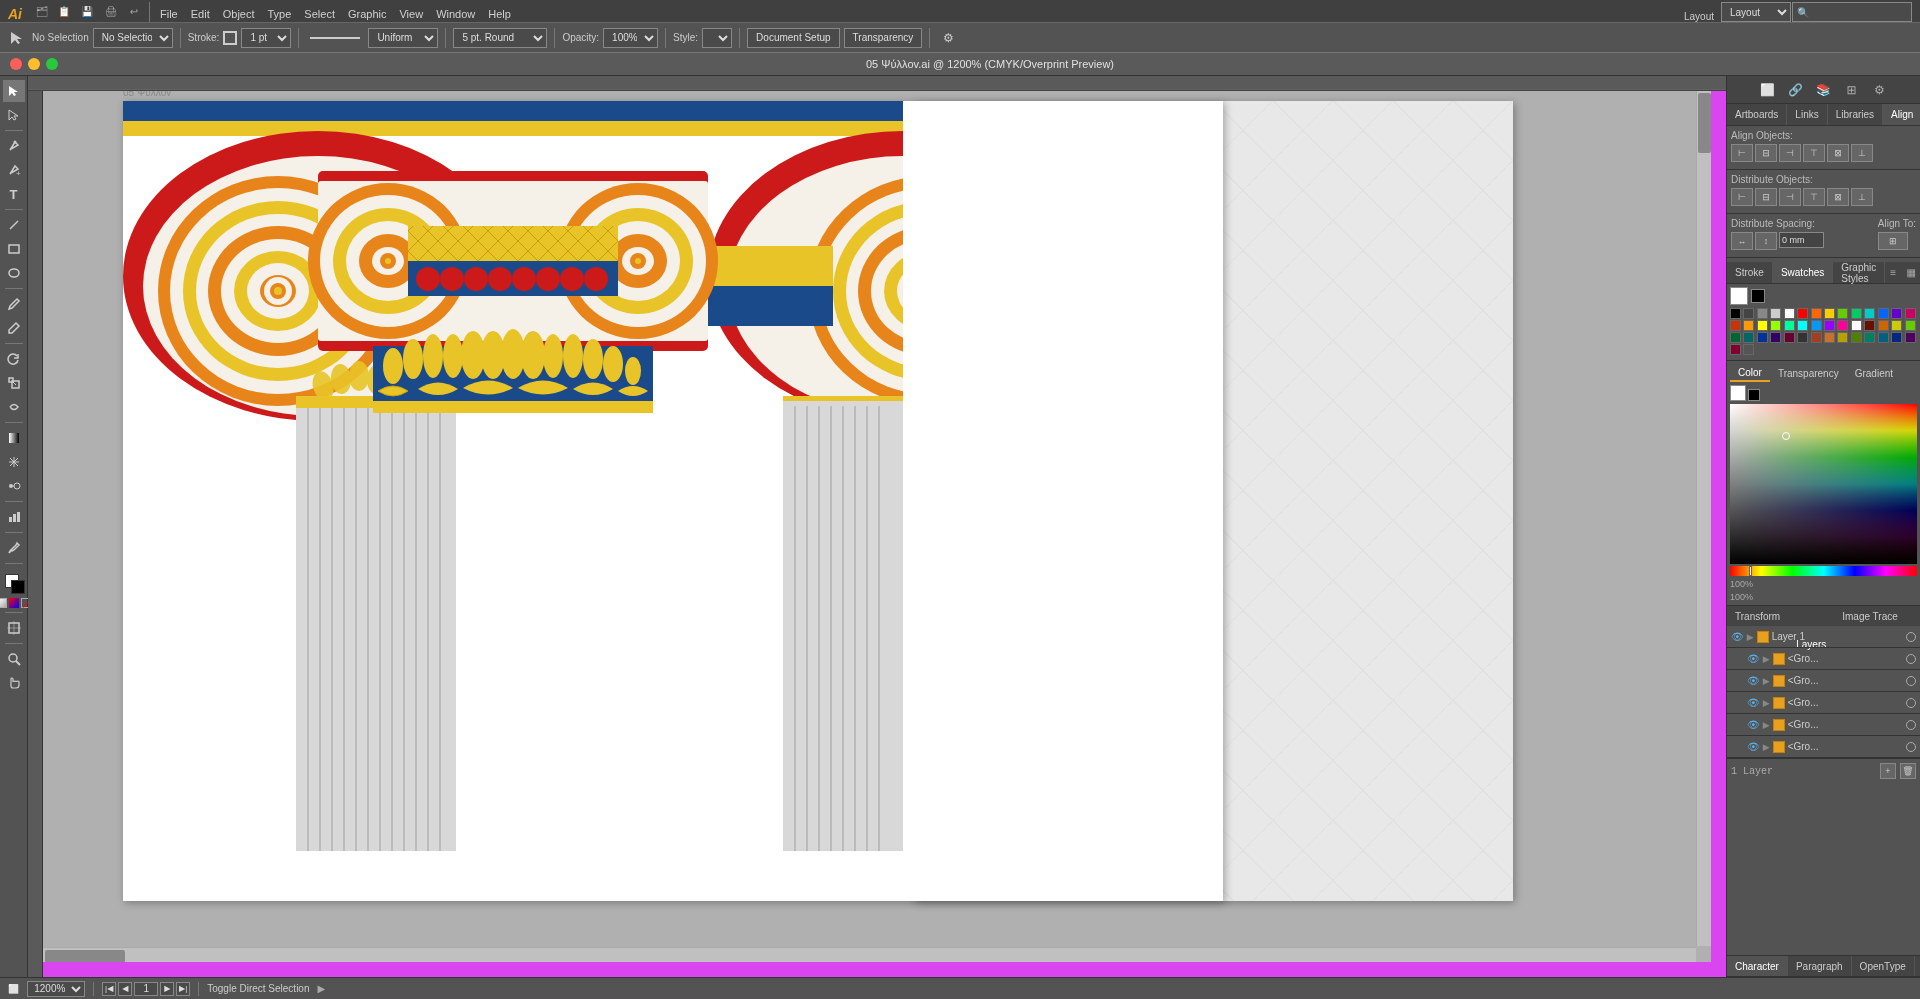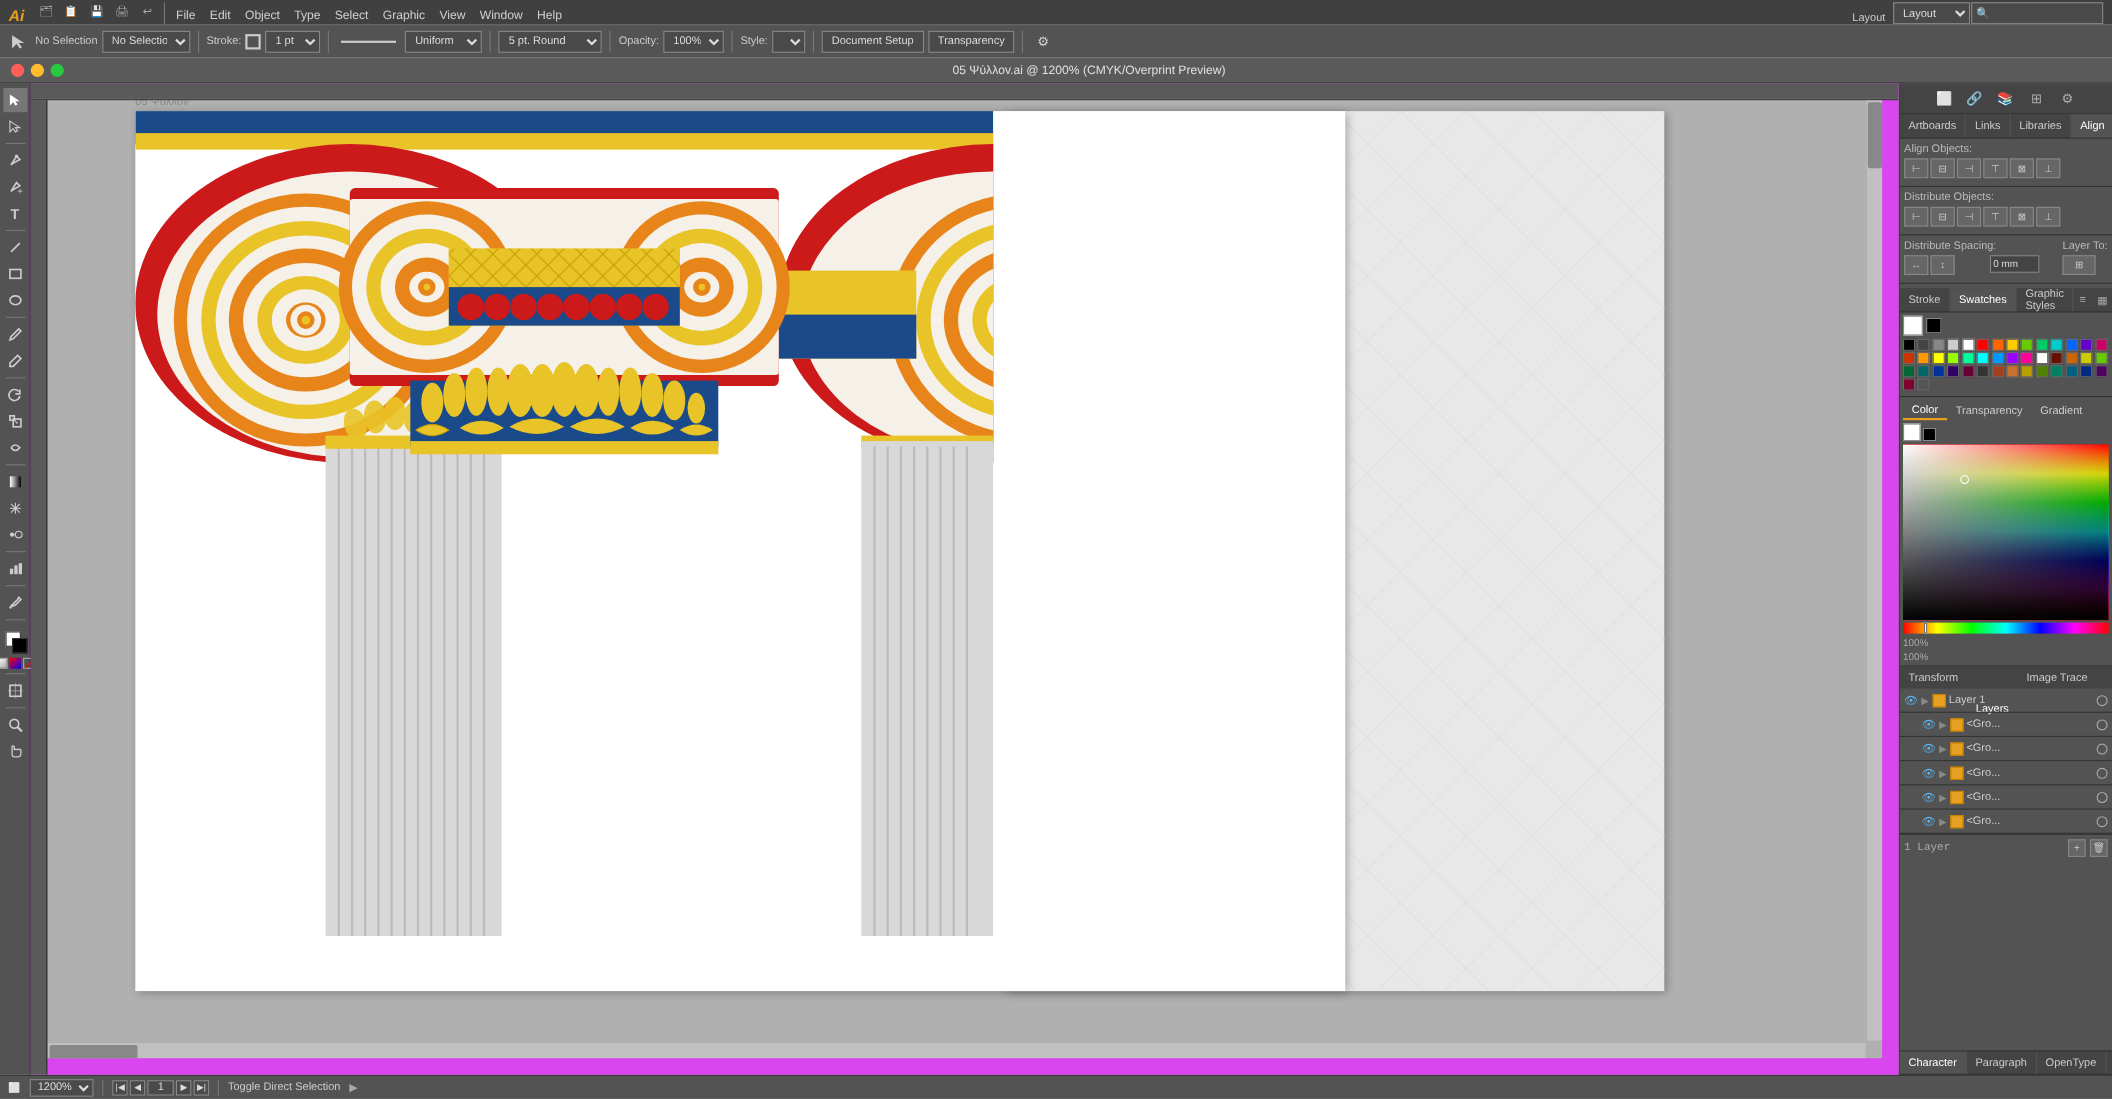--- a/index.html
+++ b/index.html
@@ -931,25 +931,25 @@
       </div>
     </div>
 
     <div class="align-section">
       <div style="display:flex;justify-content:space-between;align-items:flex-start;">
         <div>
           <div class="section-label">Distribute Spacing:</div>
           <div class="align-row">
             <button class="align-btn">↔</button>
             <button class="align-btn">↕</button>
-            <input type="text" class="color-input" value="0 mm" style="width: 45px; margin-left: 30px;">
+            <input type="text" class="color-input" value="0 mm" style="width: 45px;">
           </div>
         </div>
         <div>
-          <div class="section-label">Layer To:</div>
+          <div class="section-label">Align To:</div>
           <div class="align-row">
             <button class="align-btn" style="width:30px;">⊞</button>
           </div>
         </div>
       </div>
     </div>
 
     <div class="panel-tabs" style="margin-top:4px;">
       <div class="panel-tab">Stroke</div>
       <div class="panel-tab active">Swatches</div>

